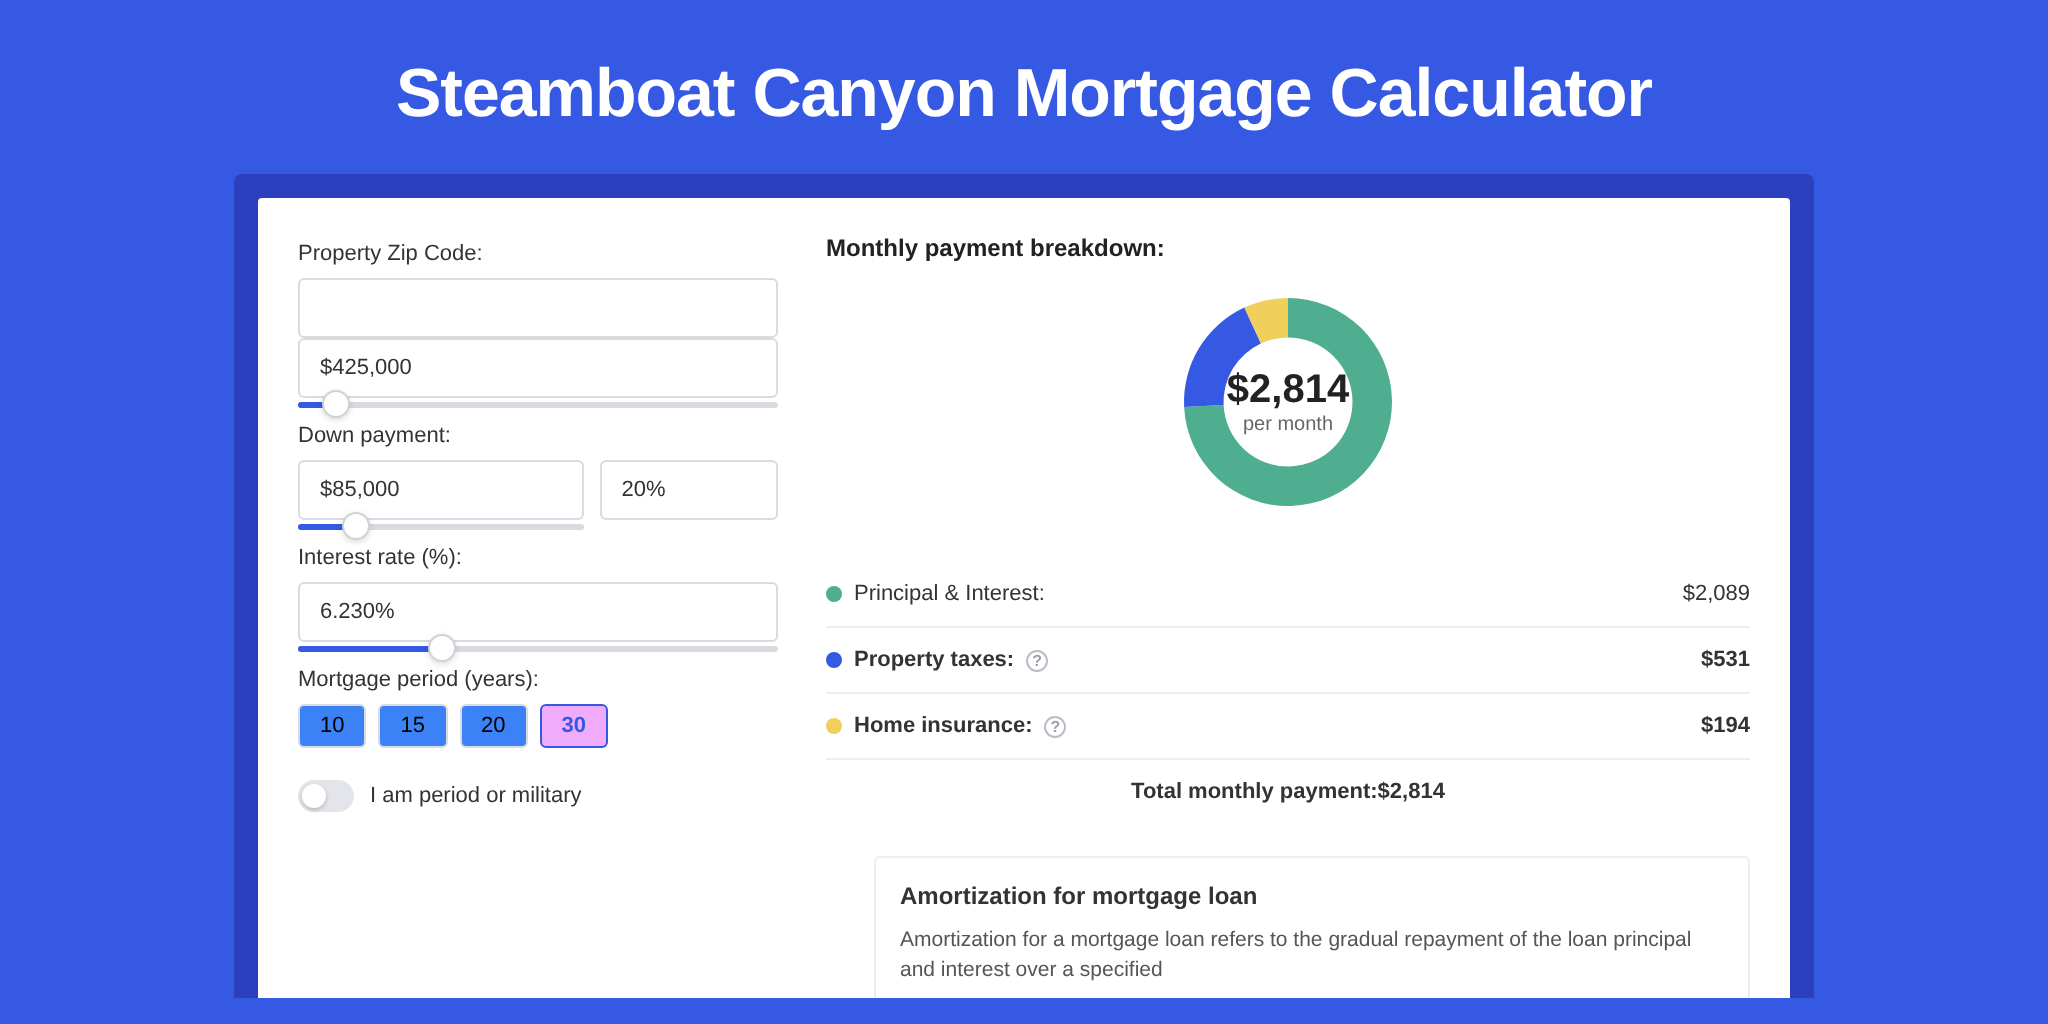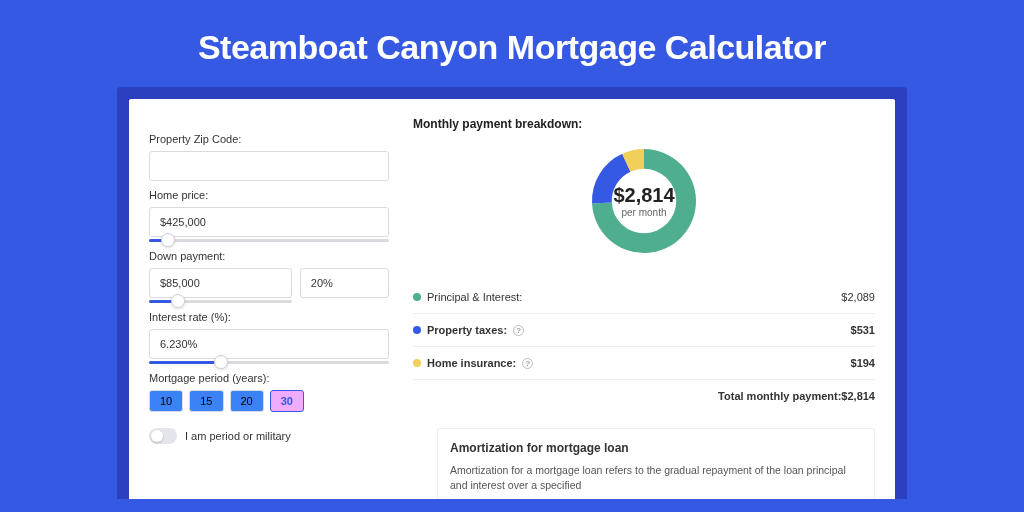--- a/index.html
+++ b/index.html
@@ -183,21 +183,21 @@
     border: 1px solid #b9bdc6;
     border-radius: 50%;
     font-size: 8px;
     color: #9a9ea8;
     display: inline-flex;
     align-items: center;
     justify-content: center;
   }
   .total-row {
     display: flex;
-    justify-content: flex-end;
+    justify-content: center;
     padding: 10px 0;
     border-top: 1px solid #eceef2;
     font-weight: 700;
     font-size: 11px;
   }
   .amort {
     border: 1px solid #eceef2;
     border-radius: 3px;
     padding: 12px;
     margin-top: 16px;
@@ -217,24 +217,23 @@
 </head>
 <body>
 
 <h1 class="page-title">Steamboat Canyon Mortgage Calculator</h1>
 
 <div class="card-wrap">
   <div class="card">
 
     <div class="left">
 
-      <label class="lbl" style="margin-top:16px;">Property Zip Code:</label>
+      <label class="lbl" style="margin-top:4px;">Property Zip Code:</label>
       <input class="input" value="" style="">
 
-      <label class="lbl">Home price:</label>
       <input class="input" value="$425,000" style="">
       <div class="slider-track">
         <div class="slider-fill" id="fill1" style="width: 8%;"></div>
         <div class="slider-thumb" id="thumb1" style="left: calc(8% - 7px);"></div>
       </div>
 
       <label class="lbl">Down payment:</label>
       <div class="row2">
         <div>
           <input class="input" value="$85,000" style="">

